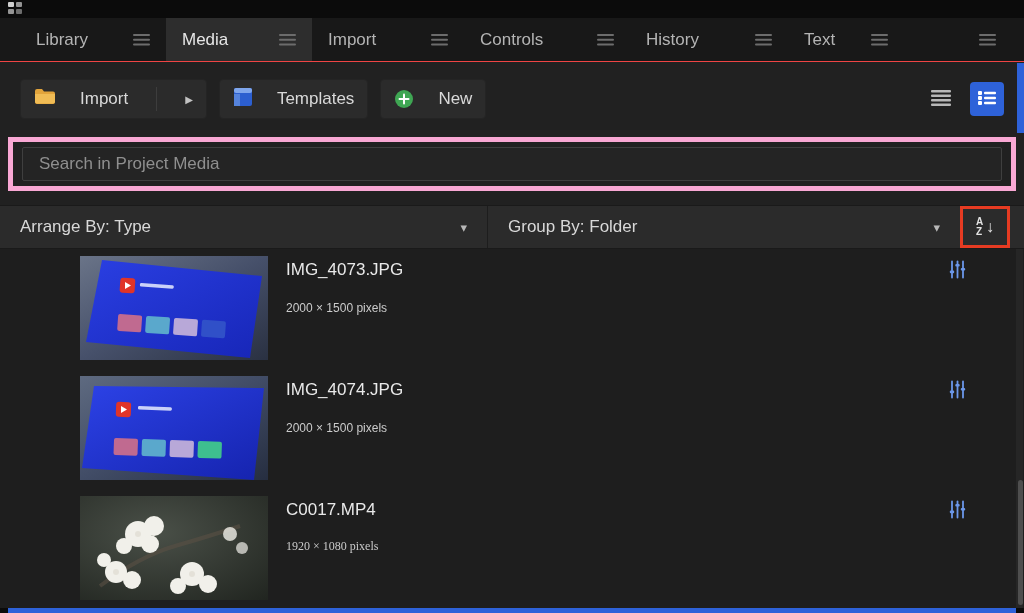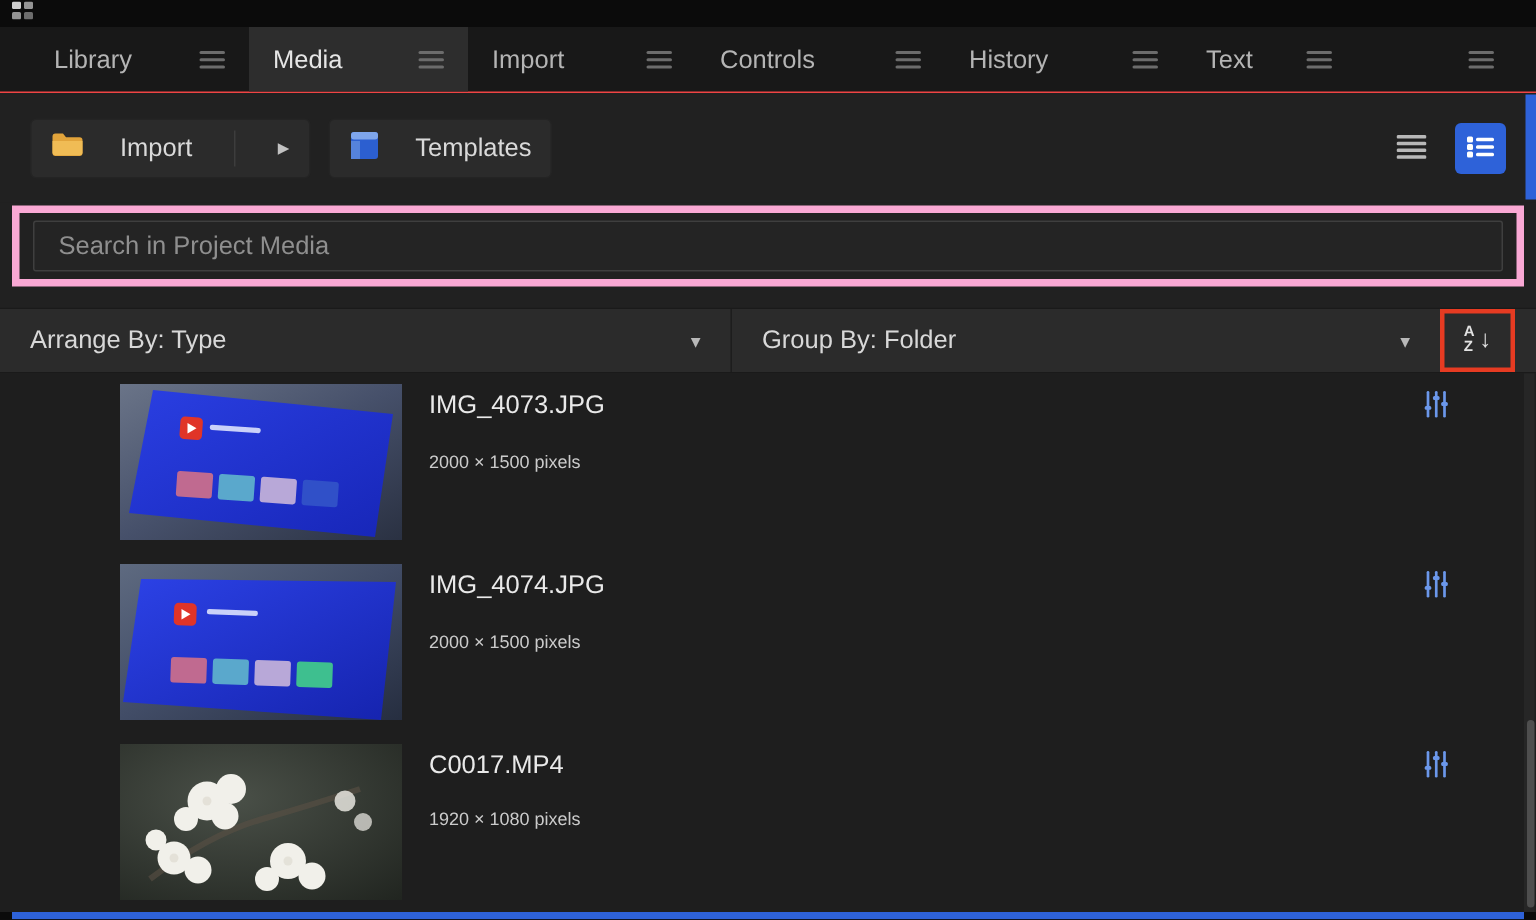--- a/index.html
+++ b/index.html
@@ -61,21 +61,21 @@
   .az-letters { display:flex; flex-direction:column; font-size:10px; font-weight:bold; color:#e2e2e2; line-height:10px; }
   .az-arrow { font-size:16px; color:#e2e2e2; font-weight:bold; }
 
   
   .media-list { position:absolute; top:249px; left:0; right:0; height:359px; background:#1e1e1e; overflow:hidden; }
   .media-row { position:relative; height:120px; display:flex; padding-left:80px; }
   .thumb { width:188px; height:104px; margin-top:7px; flex:0 0 auto; overflow:hidden; background:#000; }
   .meta { margin-left:18px; padding-top:11px; }
   .media-name { font-size:17px; color:#e9e9e9; }
   .media-dims { font-size:12px; color:#cbcbcb; margin-top:21px; }
-  .media-row.has-details .media-dims { margin-top:19px; }
+  .media-row.has-details .media-dims { margin-top:19px;font-family:Liberation Serif, serif; }
   .media-details { font-size:16px; color:#cbcbcb; margin-top:7px; }
   .sliders { position:absolute; right:58px; top:11px; display:inline-flex; cursor:pointer; }
 
   
   .scroll-track { position:absolute; top:249px; right:1px; width:7px; height:359px; background:#262626; }
   .scroll-thumb { position:absolute; right:1px; width:5px; top:480px; height:125px; background:#4e4e4e; border-radius:3px; }
   .bottom-strip { position:absolute; bottom:0; left:0; width:100%; height:5px; background:#0b0b0b; }
   .bottom-accent { position:absolute; bottom:0; left:8px; right:8px; height:5px; background:#2e62d9; }
 </style>
 </head>
@@ -152,20 +152,30 @@
     </button>
     <button class="tb-btn">
       <span>
         <svg width="20" height="20" viewBox="0 0 20 20">
           <rect x="1" y="1" width="18" height="18" rx="2" fill="#2c5fd0"></rect>
           <rect x="1" y="1" width="18" height="5" rx="2" fill="#7fa6ec"></rect>
           <rect x="1" y="7" width="6" height="12" fill="#5583dc"></rect>
         </svg>
       </span>
       <span>Templates</span>
+    </button>
+    <button class="tb-btn">
+      <span class="new-icon-wrap">
+        <svg width="20" height="20" viewBox="0 0 20 20">
+          <circle cx="10" cy="10" r="9" fill="#3fa653"></circle>
+          <rect x="9" y="4.5" width="2" height="11" rx="1" fill="#fff"></rect>
+          <rect x="4.5" y="9" width="11" height="2" rx="1" fill="#fff"></rect>
+        </svg>
+      </span>
+      <span>New</span>
     </button>
     <div class="spacer"></div>
     <button class="view-btn">
       <span>
         <svg width="20" height="16" viewBox="0 0 20 16" fill="#b8b8b8">
           <rect y="0" width="20" height="2.4" rx="1"></rect>
             <rect y="4.5" width="20" height="2.4" rx="1"></rect>
           <rect y="9" width="20" height="2.4" rx="1"></rect>
             <rect y="13.5" width="20" height="2.4" rx="1"></rect>
         </svg>

